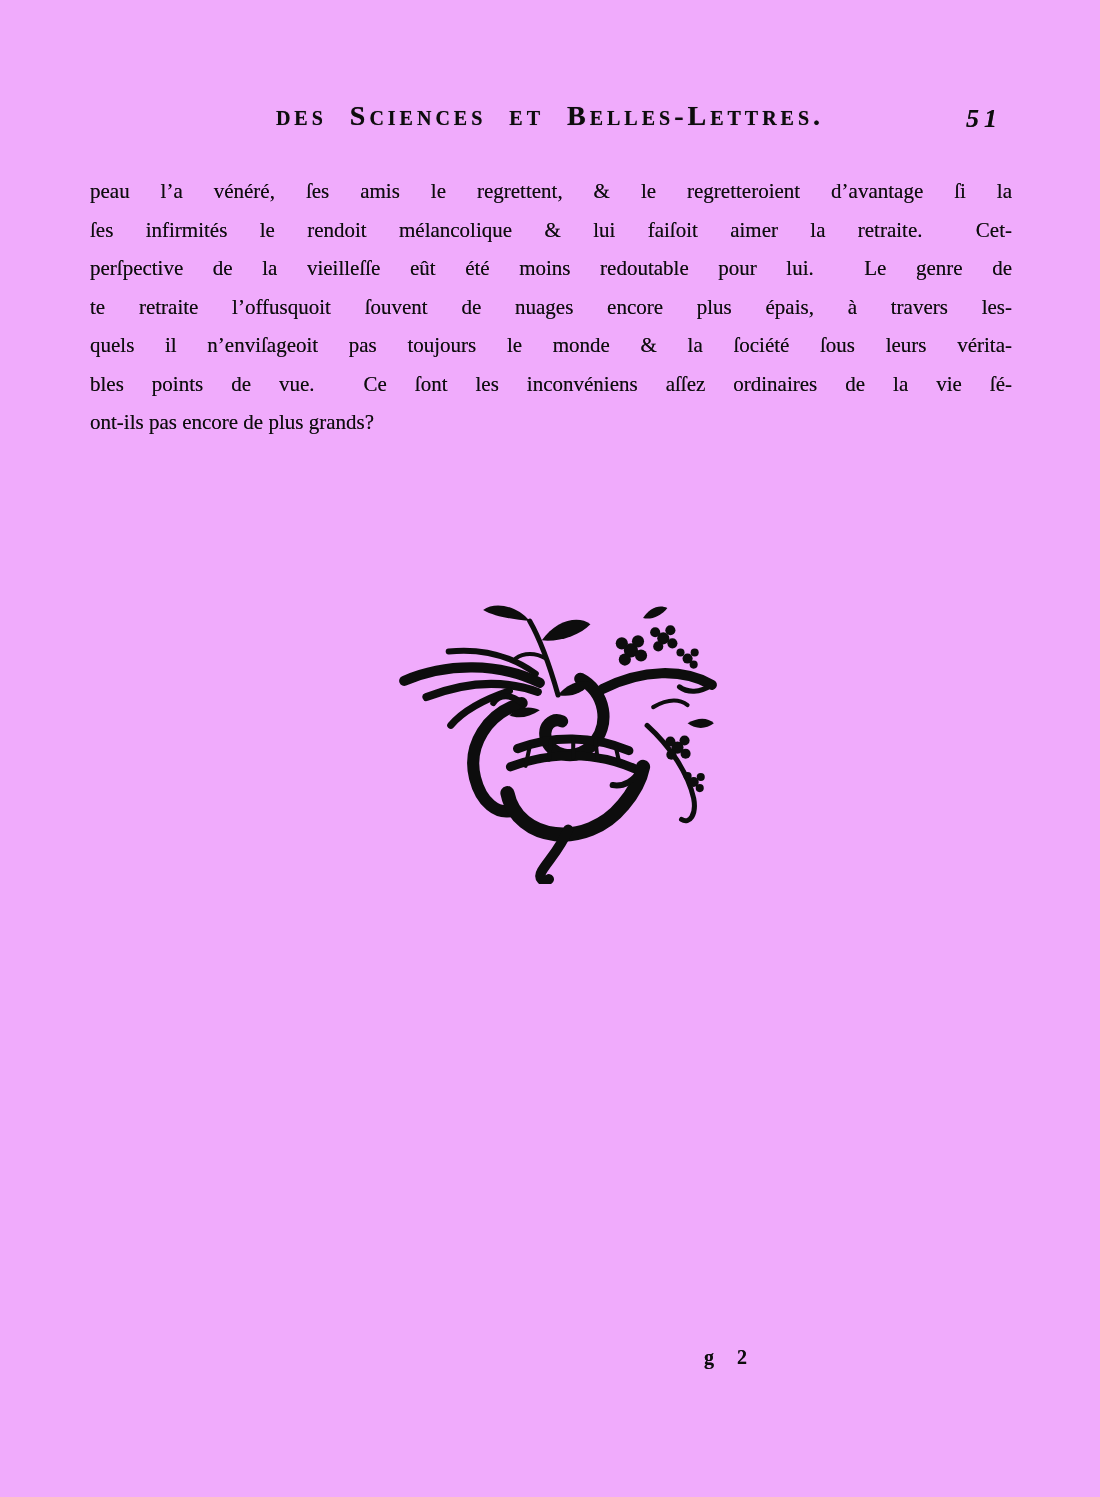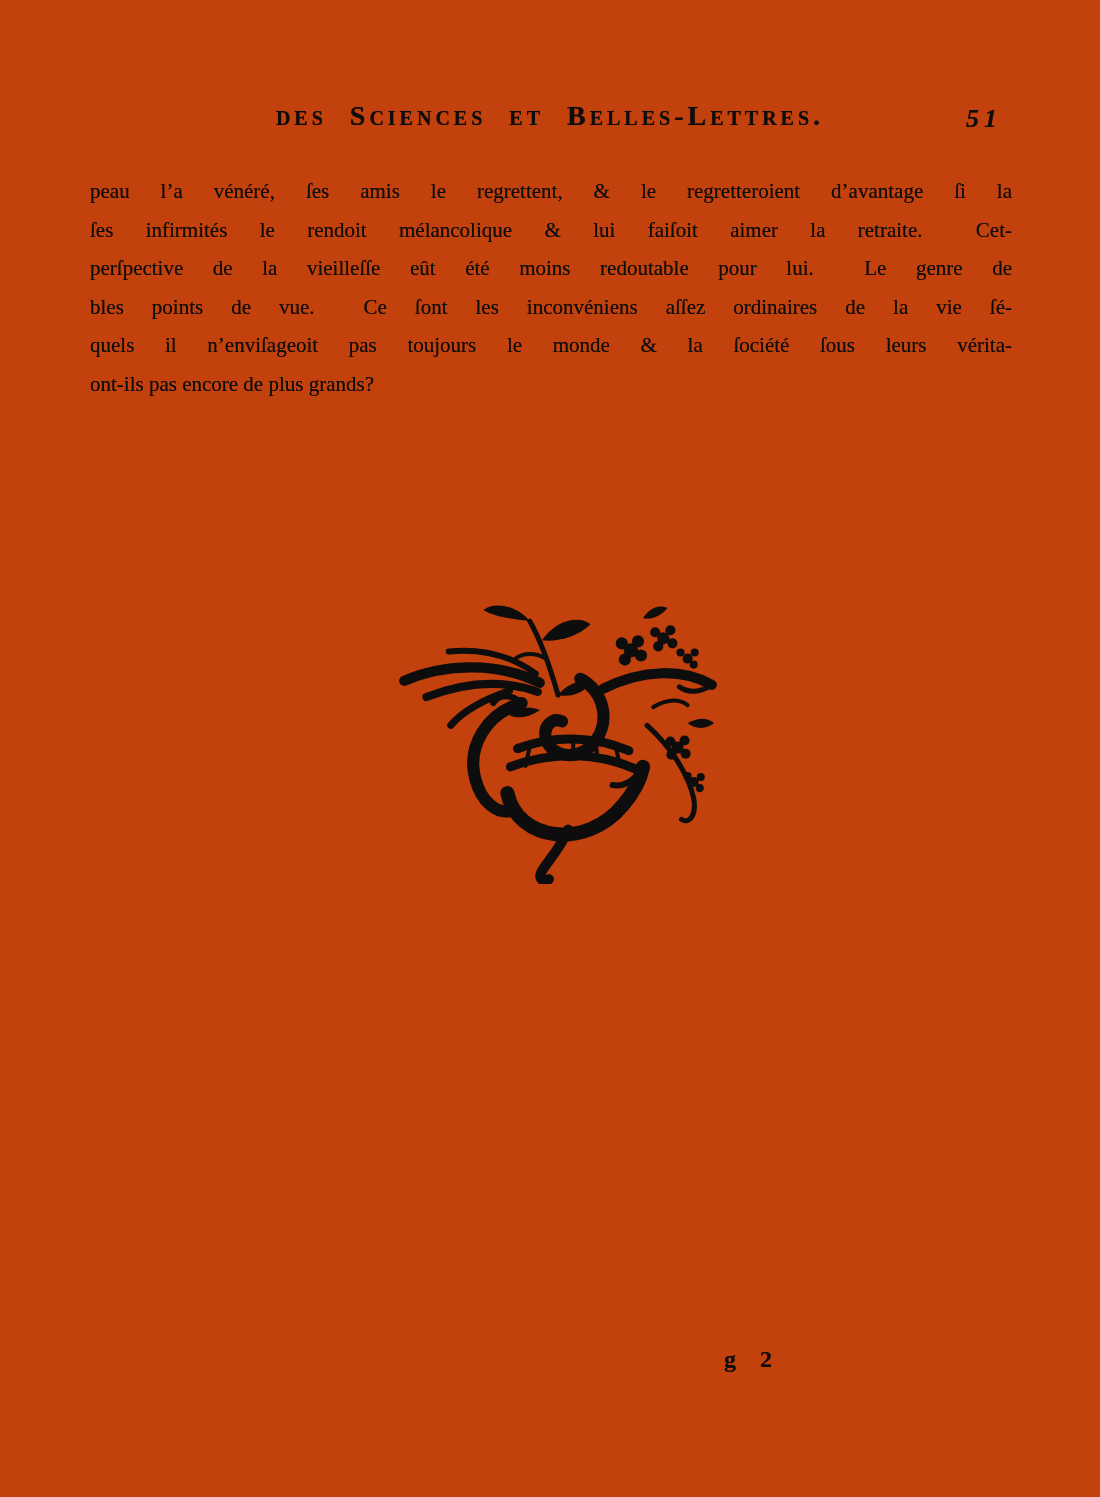--- a/index.html
+++ b/index.html
@@ -5,21 +5,21 @@
   html, body {
     margin: 0;
     padding: 0;
     background: #e8e8e8;
   }
   .page {
     position: relative;
     width: 1100px;
     height: 1497px;
     margin: 0 auto;
-    background: #c2410c;
+    background: #f0abfc;
     color: #0d0d0d;
     font-family: "Liberation Serif", "DejaVu Serif", serif;
     overflow: hidden;
   }
   
   .running-head {
     position: absolute;
     top: 100px;
     left: 0;
     width: 100%;
@@ -65,41 +65,42 @@
     top: 592px;
     left: 388px;
     width: 334px;
     height: 292px;
   }
   .ornament svg { width: 100%; height: 100%; }
   
   .signature-mark {
     position: absolute;
     top: 1346px;
-    left: 724px;
-    font-size: 24px;
+    left: 704px;
+    font-size: 20px;
     font-weight: bold;
     word-spacing: 18px;
     text-shadow: 0 0 0.6px rgba(0,0,0,0.55);
   }
 </style>
 </head>
 <body>
 
 <div class="page">
 
   <div class="running-head">des Sciences et Belles-Lettres.</div>
   <div class="page-number">51</div>
 
   <div class="text-block">
     <div class="text-line">peau l’a vénéré, ſes amis le regrettent, &amp; le regretteroient d’avantage ſi la</div>
     <div class="text-line">ſes infirmités le rendoit mélancolique &amp; lui faiſoit aimer la retraite.  Cet-</div>
     <div class="text-line">perſpective de la vieilleſſe eût été moins redoutable pour lui.  Le genre de</div>
+    <div class="text-line">te retraite l’offusquoit ſouvent de nuages encore plus épais, à travers les-</div>
+    <div class="text-line">quels il n’enviſageoit pas toujours le monde &amp; la ſociété ſous leurs vérita-</div>
     <div class="text-line">bles points de vue.  Ce ſont les inconvéniens aſſez ordinaires de la vie ſé-</div>
-    <div class="text-line">quels il n’enviſageoit pas toujours le monde &amp; la ſociété ſous leurs vérita-</div>
     <div class="text-line last">ont-ils pas encore de plus grands?</div>
   </div>
 
   <div class="ornament">
     <svg viewBox="0 0 330 285" xmlns="http://www.w3.org/2000/svg">
       <g stroke="#0d0d0d" fill="none" stroke-linecap="round">
 
         <path d="M150,88 C110,68 58,68 16,86" stroke-width="10"></path>
         <path d="M148,97 C112,84 74,88 38,102" stroke-width="8"></path>
         <path d="M146,79 C120,60 90,54 60,57" stroke-width="6"></path>

